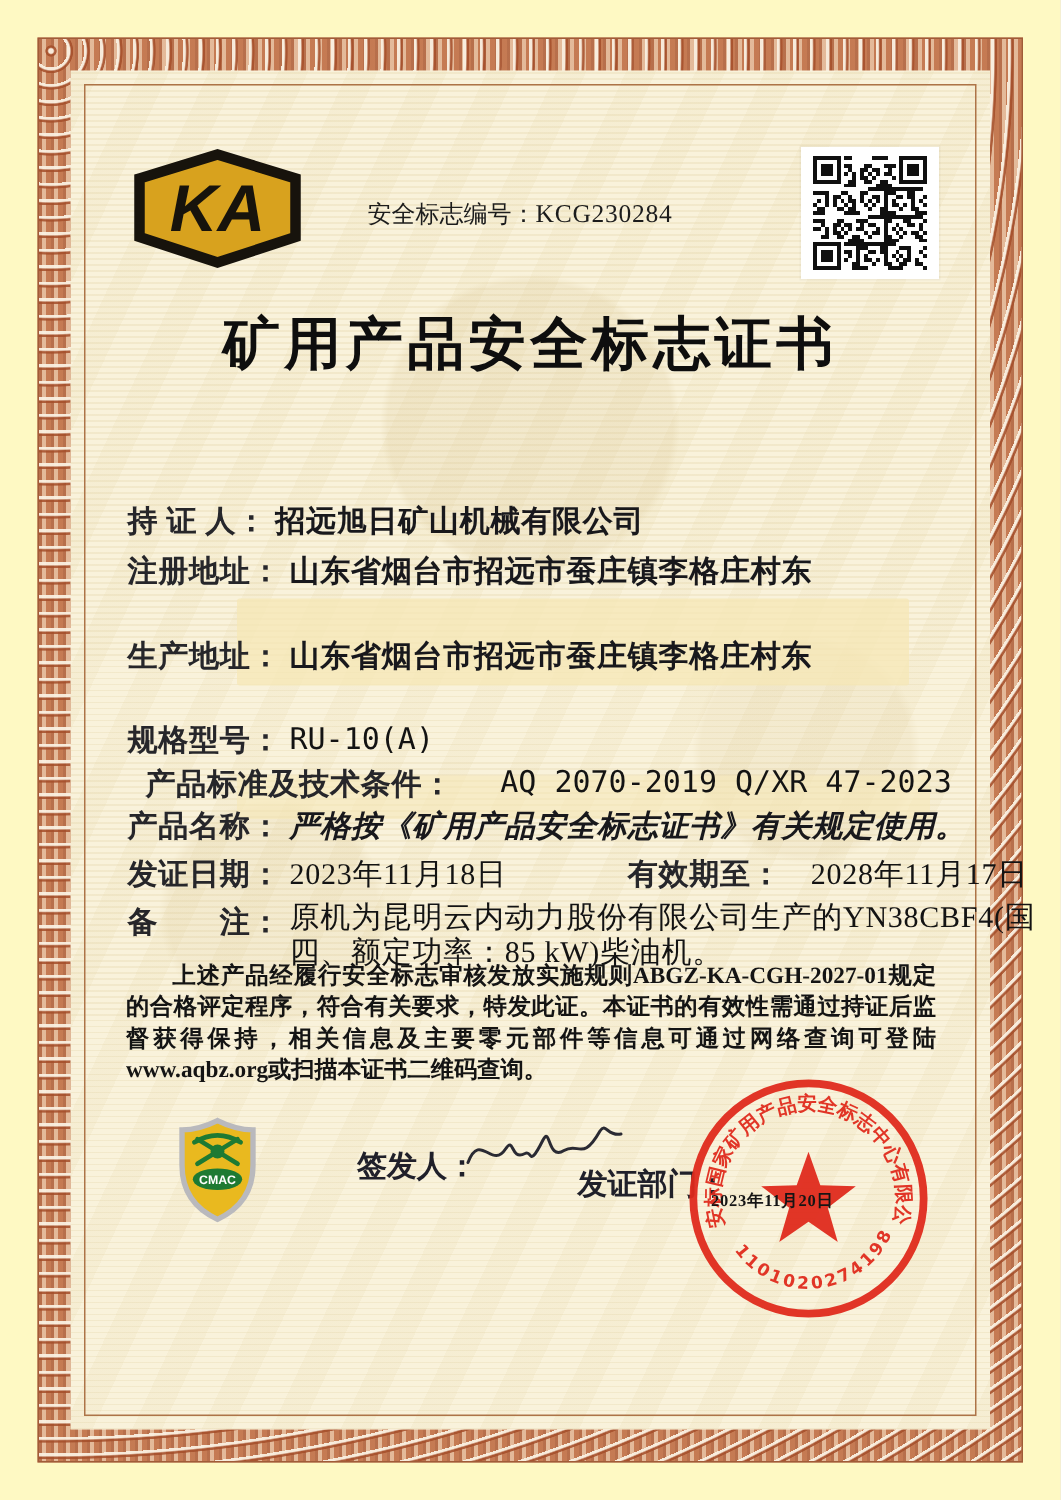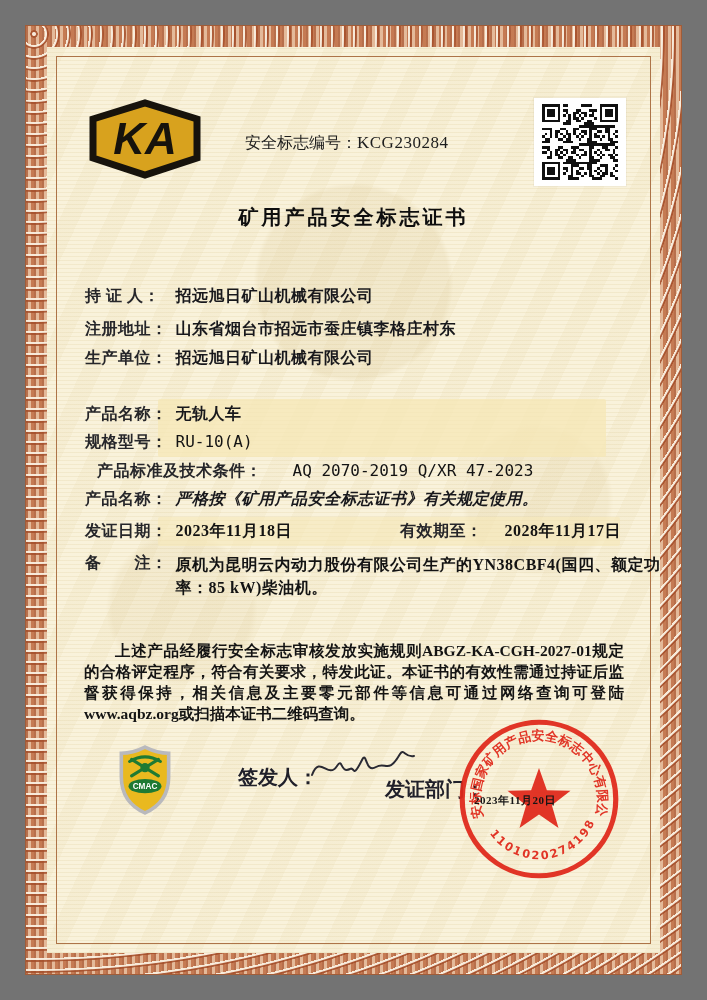--- a/index.html
+++ b/index.html
@@ -1,44 +1,44 @@
 <!DOCTYPE html>
 <html><head>
 <meta charset="utf-8">
 <style>
   html,body{margin:0;padding:0;}
   body{font-family:"Liberation Serif", serif; background:#e8e4d8;}
-  .page{position:relative;width:707px;height:1000px;background:#737373;overflow:hidden;margin:0 auto;}
+  .page{position:relative;width:707px;height:1000px;background:#fef9c3;overflow:hidden;margin:0 auto;}
   
   .band{position:absolute;inset:25px;background-color:#cf8d66;border:1px solid #a05c38;
     background-image:
       repeating-radial-gradient(circle at 8px 8px, rgba(250,240,225,.95) 0 1.5px, rgba(164,78,42,.85) 2.5px 3.5px, rgba(250,240,225,0) 4px 11px),
       repeating-linear-gradient(90deg, rgba(140,56,26,.35) 0 2px, rgba(248,230,205,.5) 2px 5px, rgba(185,100,60,.45) 5px 8px);}
   .band-hole{position:absolute;inset:47px;background:#f9f2db;
     background-image:
       radial-gradient(circle at 50% 26%, rgba(215,195,145,.20) 0 95px, rgba(215,195,145,0) 100px),
       radial-gradient(circle at 22% 62%, rgba(215,195,145,.16) 0 70px, rgba(215,195,145,0) 76px),
       radial-gradient(circle at 80% 50%, rgba(215,195,145,.16) 0 70px, rgba(215,195,145,0) 76px),
       repeating-linear-gradient(0deg, rgba(226,210,165,.30) 0 1px, rgba(0,0,0,0) 1px 4px),
       repeating-linear-gradient(115deg, rgba(222,204,150,.12) 0 18px, rgba(0,0,0,0) 18px 42px);}
   .thin-frame{position:absolute;inset:56px;border:1px solid #ad7448;pointer-events:none;}
 
   .abs{position:absolute;}
-  .lblrow{font-size:16px;font-weight:600;color:#26262a;letter-spacing:.5px;}
+  .lblrow{font-size:20px;font-weight:600;color:#26262a;letter-spacing:.5px;margin-top:48px;}
   .lbl{display:inline-block;min-width:86px;vertical-align:top;}
   .lbl-long{min-width:0;margin-right:26px;}
-  .val{font-weight:700;color:#131313;}
+  .val{font-weight:400;color:#131313;}
   .val-kai{font-weight:700;color:#18181c;}
   .val-mono{font-family:"DejaVu Sans Mono", monospace;font-weight:400;letter-spacing:0;}
   .hl{position:absolute;background:#f6e7b6;opacity:.75;border-radius:2px;}
 
   .certline{font-size:16px;color:#1c1c1c;}
   .certline .num{font-size:17px;letter-spacing:.5px;text-align:center;}
 
-  .title{left:0;width:100%;top:204px;text-align:center;font-size:20px;font-weight:900;
+  .title{left:0;width:100%;top:204px;text-align:center;font-size:38px;font-weight:900;
          letter-spacing:3px;color:#0e0e0e;}
 
   .statement{left:84px;top:640px;width:540px;font-size:15.5px;font-weight:700;line-height:21px;
              color:#141414;text-align:justify;text-indent:2em;}
 
   .qrbox{left:534px;top:98px;width:92px;height:88px;background:#ffffff;
          display:flex;align-items:center;justify-content:center;box-shadow:0 0 0 1px rgba(0,0,0,.03);}
 
   .footer-label{font-size:20px;font-weight:700;color:#20202a;}
   .stamp-wrap{left:456px;top:716px;width:166px;height:166px;opacity:.94;}
@@ -385,27 +385,23 @@
   <div class="hl" style="left:158px;top:517px;width:462px;height:29px;opacity:.55;"></div>
 
   <div class="abs lblrow" style="left:85px;top:286px;">
     <span class="lbl">持 证 人：</span>
     <span class="val-kai">招远旭日矿山机械有限公司</span>
   </div>
   <div class="abs lblrow" style="left:85px;top:319px;">
     <span class="lbl">注册地址：</span>
     <span class="val-kai">山东省烟台市招远市蚕庄镇李格庄村东</span>
   </div>
-  <div class="abs lblrow" style="left:85px;top:348px;">
-    <span class="lbl">生产单位：</span>
-    <span class="val-kai">招远旭日矿山机械有限公司</span>
-  </div>
-  <div class="abs lblrow" style="left:85px;top:404px;">
-    <span class="lbl">产品名称：</span>
-    <span class="val-kai">无轨人车</span>
+  <div class="abs lblrow" style="left:85px;top:376px;">
+    <span class="lbl">生产地址：</span>
+    <span class="val-kai">山东省烟台市招远市蚕庄镇李格庄村东</span>
   </div>
   <div class="abs lblrow" style="left:85px;top:432px;">
     <span class="lbl">规格型号：</span>
     <span class="val val-mono">RU-10(A)</span>
   </div>
   <div class="abs lblrow" style="left:97px;top:461px;">
     <span class="lbl lbl-long">产品标准及技术条件：</span>
     <span class="val val-mono">AQ 2070-2019 Q/XR 47-2023</span>
   </div>
   <div class="abs lblrow" style="left:85px;top:489px;">

